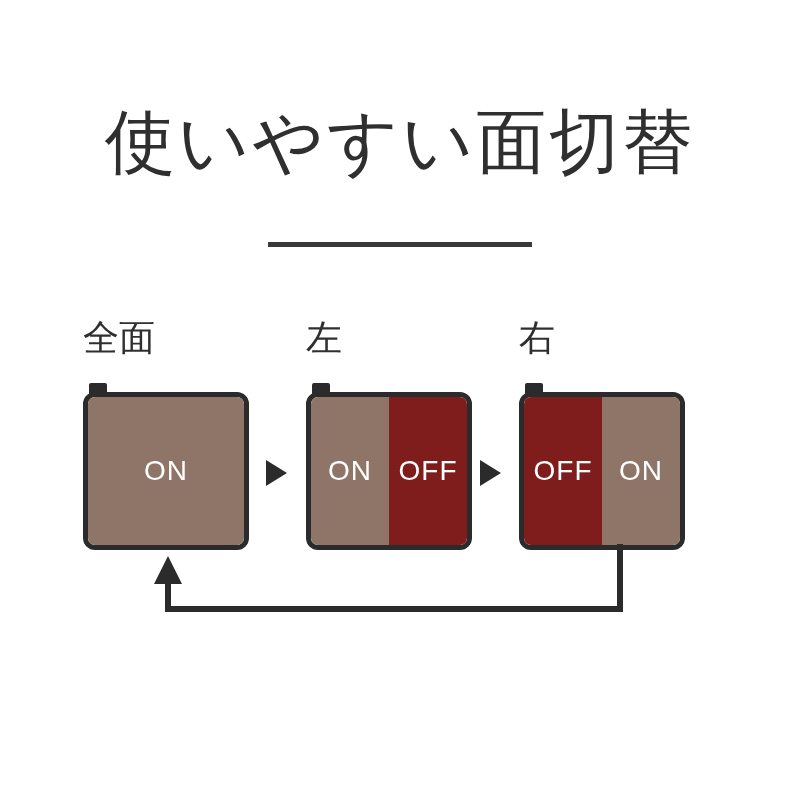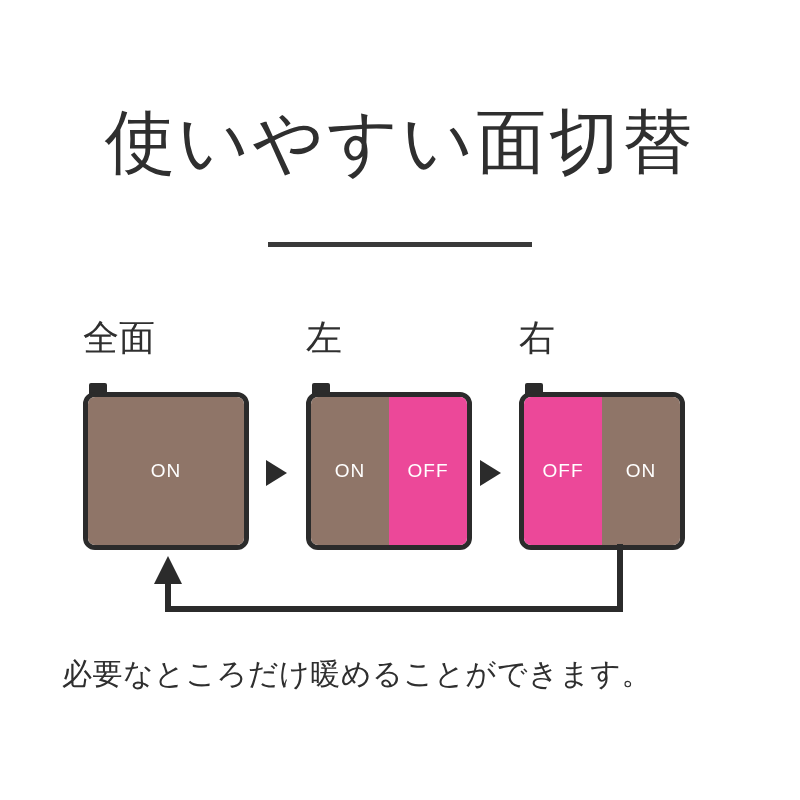--- a/index.html
+++ b/index.html
@@ -95,29 +95,29 @@
   }
   .panel.p0 { left: 83px; }
   .panel.p1 { left: 306px; }
   .panel.p2 { left: 519px; }
 
   .zone {
     flex: 1 1 50%;
     display: flex;
     align-items: center;
     justify-content: center;
-    font-size: 19px;
+    font-size: 28px;
     letter-spacing: 1px;
     color: #ffffff;
     font-weight: 400;
     user-select: none;
   }
   .zone.full { flex: 1 1 100%; }
   .zone.on  { background: #8f7568; }
-  .zone.off { background: #ec4899; }
+  .zone.off { background: #7f1d1d; }
 
   
   .panel-tab {
     position: absolute;
     top: 339px;
     width: 18px;
     height: 11px;
     background: #2b2b2b;
     border-radius: 2px 2px 0 0;
   }
@@ -198,16 +198,15 @@
     <div class="step-arrow a0"></div>
     <div class="step-arrow a1"></div>
   </div>
 
   <svg class="loop" viewBox="0 0 480 80">
     <path d="M 470 0 L 470 65 L 18 65 L 18 34" fill="none" stroke="#2b2b2b" stroke-width="6" stroke-linecap="square"></path>
     <polygon points="18,12 32,40 4,40" fill="#2b2b2b"></polygon>
   </svg>
 
   <div class="caption">
-    <span class="caption-line">必要なところだけ暖めることができます。</span>
   </div>
 
 </div>
 
 </body></html>

